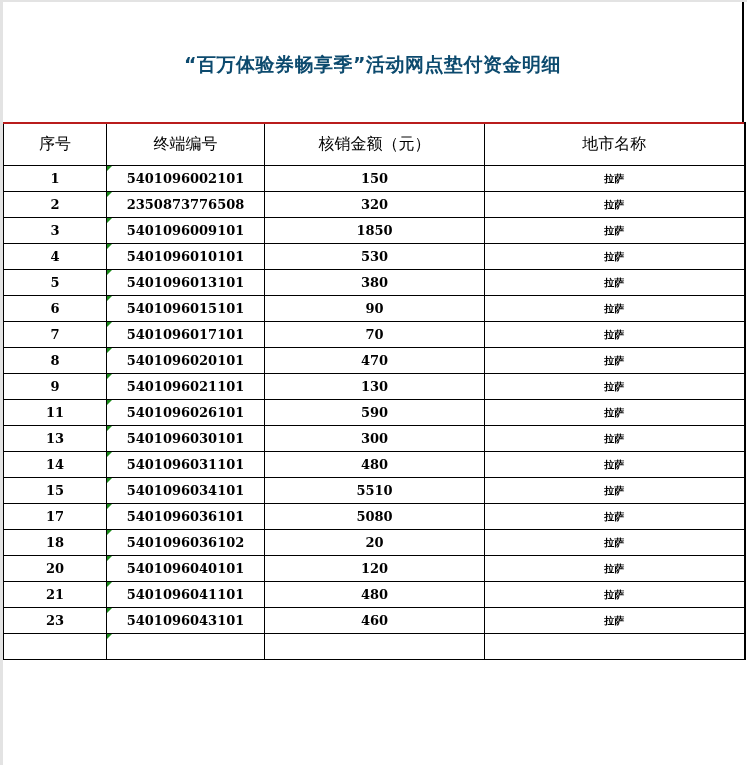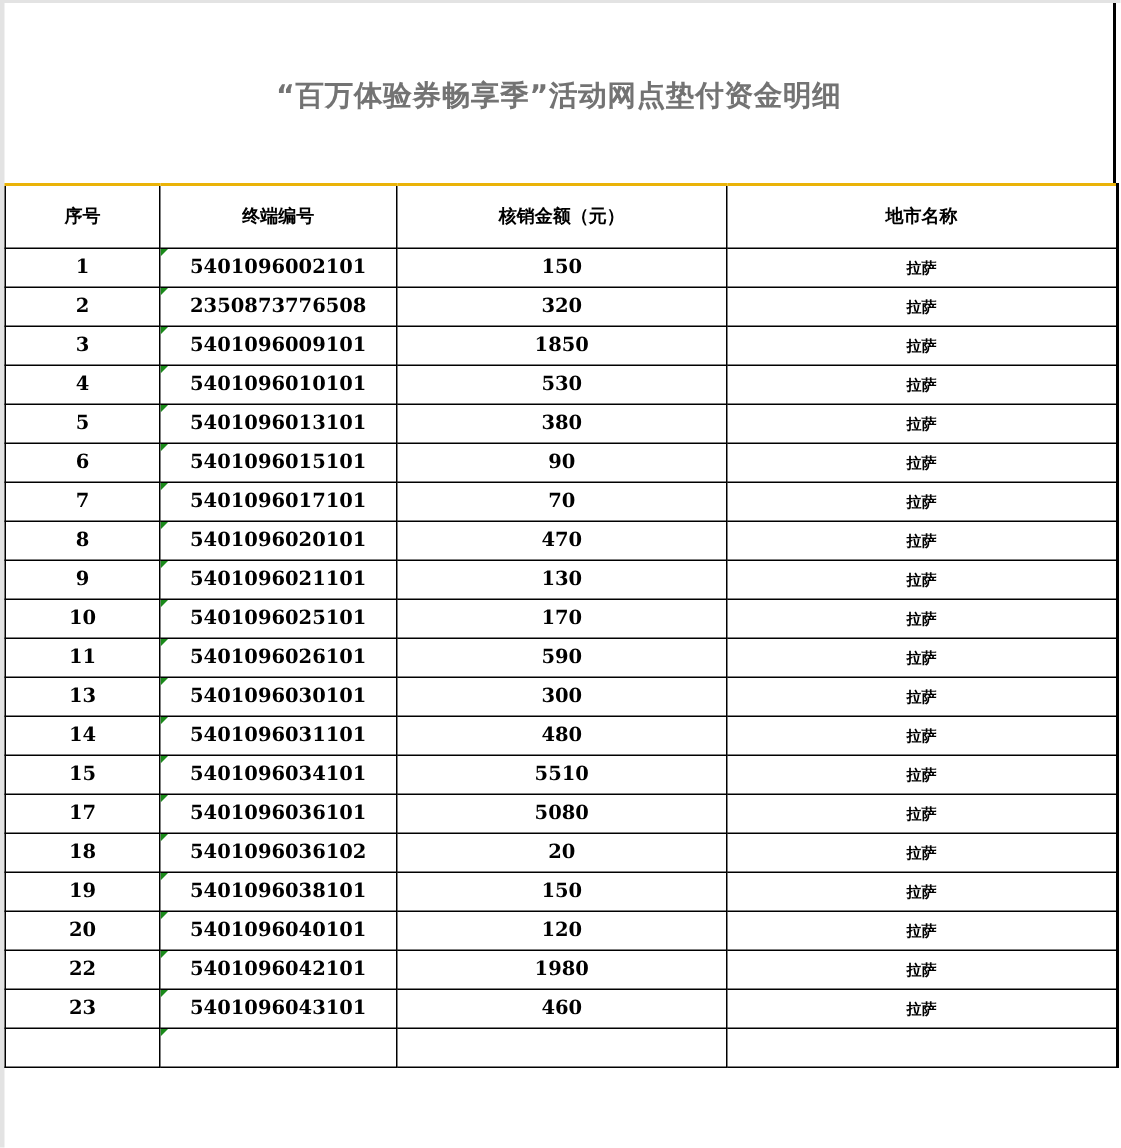--- a/index.html
+++ b/index.html
@@ -11,34 +11,34 @@
   .frame-top { position:absolute; left:0; top:0; width:747px; height:2px; background:#e3e3e3; }
   .frame-left { position:absolute; left:0; top:0; width:3px; height:765px; background:#e3e3e3; }
   .title-block {
     position:absolute; left:3px; top:2px; width:741px; height:120px;
     border-right:2px solid #000;
     box-sizing:border-box;
     display:flex; flex-direction:column; align-items:center; justify-content:center;
     padding-top:4px;
   }
   .title-line {
-    font-size:19px; font-weight:bold; color:#737373; line-height:29px; letter-spacing:0.5px;
+    font-size:19px; font-weight:bold; color:#0c4a6e; line-height:29px; letter-spacing:0.5px;
     white-space:nowrap;
   }
   table.sheet {
     position:absolute; left:3px; top:122px;
     border-collapse:collapse; table-layout:fixed;
   }
   table.sheet td, table.sheet th {
     border:1px solid #000; padding:0; text-align:center; color:#000;
     overflow:hidden; white-space:nowrap;
   }
   table.sheet th {
-    height:41px; font-size:12px; font-weight:bold;
-    border-top:2px solid #eab308;
+    height:41px; font-size:16px; font-weight:normal;
+    border-top:2px solid #b91c1c;
   }
   table.sheet td {
     height:25px; font-size:13px; font-weight:bold;
     font-family: "DejaVu Serif", "Liberation Serif", serif;
   }
   table.sheet td.city { font-family: "DejaVu Sans", sans-serif; font-size:10px; }
   table.sheet tr > *:last-child { border-right:2px solid #000; }
   td.terminal { position:relative; }
   td.terminal .flag {
     position:absolute; left:0; top:0; width:0; height:0;
@@ -120,26 +120,20 @@
         <td>470</td>
         <td class="city">拉萨</td>
       </tr>
       <tr>
         <td>9</td>
         <td class="terminal"><span class="flag"></span><span>5401096021101</span></td>
         <td>130</td>
         <td class="city">拉萨</td>
       </tr>
       <tr>
-        <td>10</td>
-        <td class="terminal"><span class="flag"></span><span>5401096025101</span></td>
-        <td>170</td>
-        <td class="city">拉萨</td>
-      </tr>
-      <tr>
         <td>11</td>
         <td class="terminal"><span class="flag"></span><span>5401096026101</span></td>
         <td>590</td>
         <td class="city">拉萨</td>
       </tr>
       <tr>
         <td>13</td>
         <td class="terminal"><span class="flag"></span><span>5401096030101</span></td>
         <td>300</td>
         <td class="city">拉萨</td>
@@ -162,35 +156,29 @@
         <td>5080</td>
         <td class="city">拉萨</td>
       </tr>
       <tr>
         <td>18</td>
         <td class="terminal"><span class="flag"></span><span>5401096036102</span></td>
         <td>20</td>
         <td class="city">拉萨</td>
       </tr>
       <tr>
-        <td>19</td>
-        <td class="terminal"><span class="flag"></span><span>5401096038101</span></td>
-        <td>150</td>
-        <td class="city">拉萨</td>
-      </tr>
-      <tr>
         <td>20</td>
         <td class="terminal"><span class="flag"></span><span>5401096040101</span></td>
         <td>120</td>
         <td class="city">拉萨</td>
       </tr>
       <tr>
-        <td>22</td>
-        <td class="terminal"><span class="flag"></span><span>5401096042101</span></td>
-        <td>1980</td>
+        <td>21</td>
+        <td class="terminal"><span class="flag"></span><span>5401096041101</span></td>
+        <td>480</td>
         <td class="city">拉萨</td>
       </tr>
       <tr>
         <td>23</td>
         <td class="terminal"><span class="flag"></span><span>5401096043101</span></td>
         <td>460</td>
         <td class="city">拉萨</td>
       </tr>
       <tr>
         <td></td>

